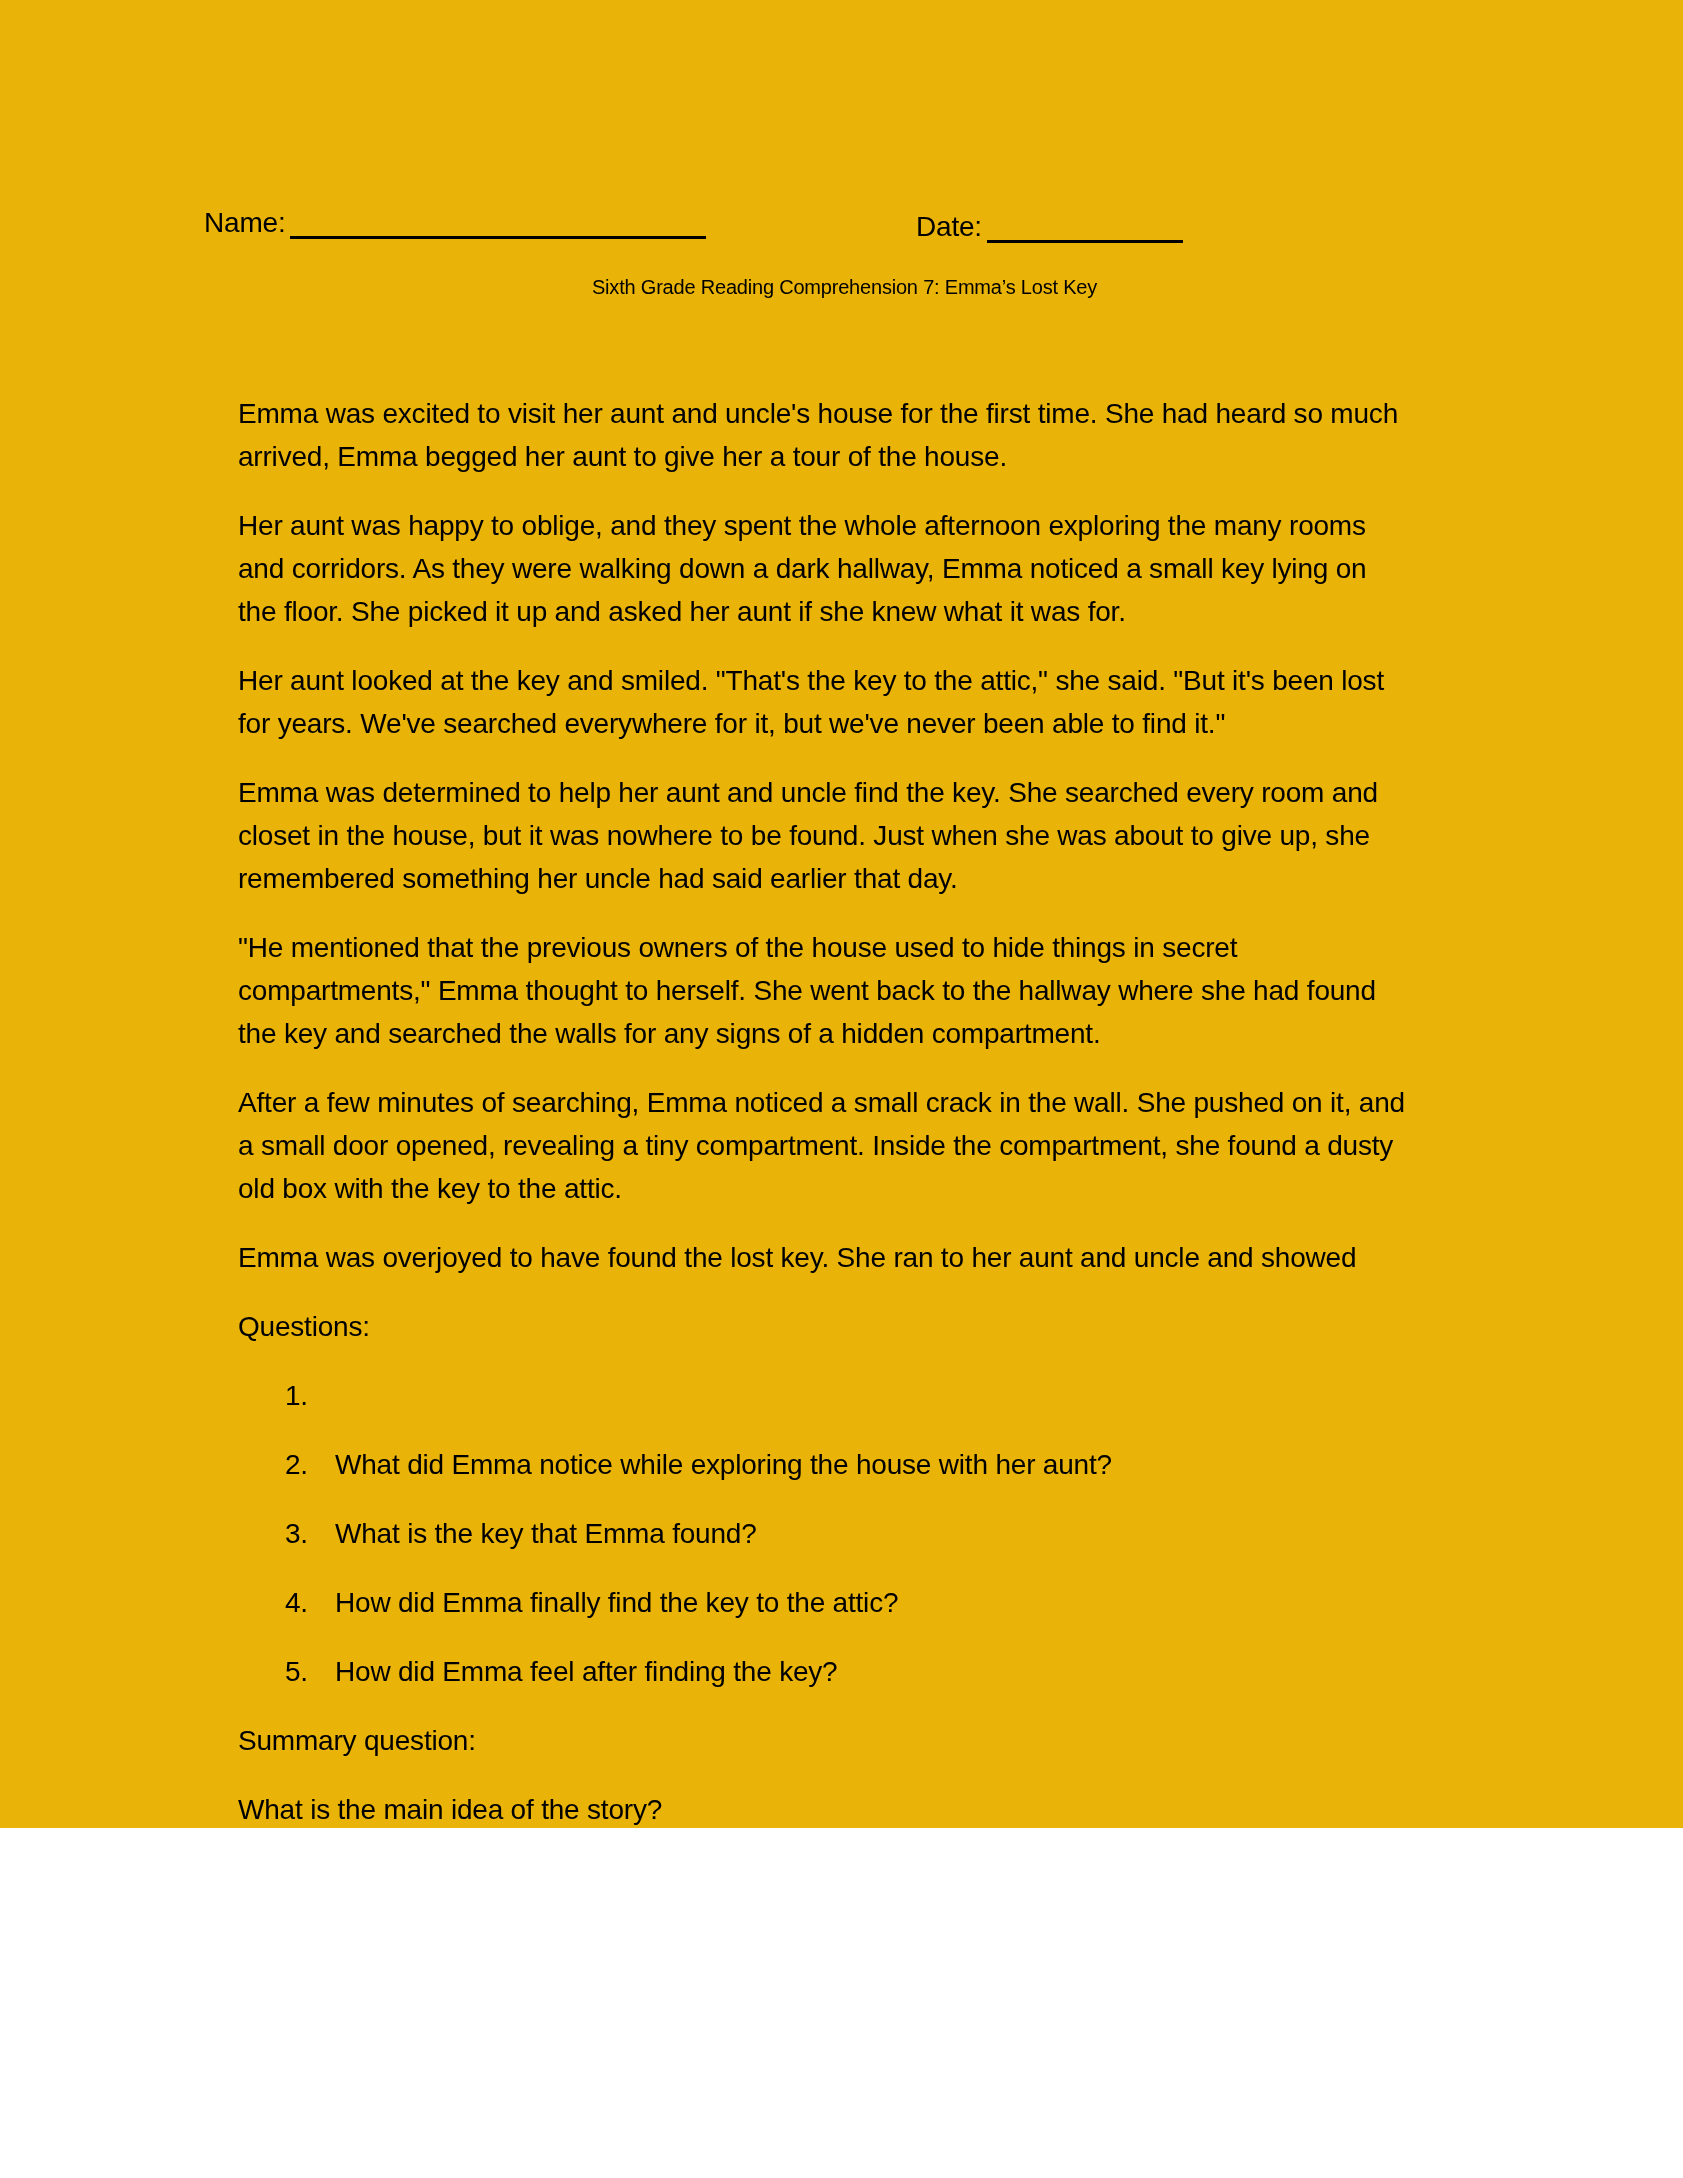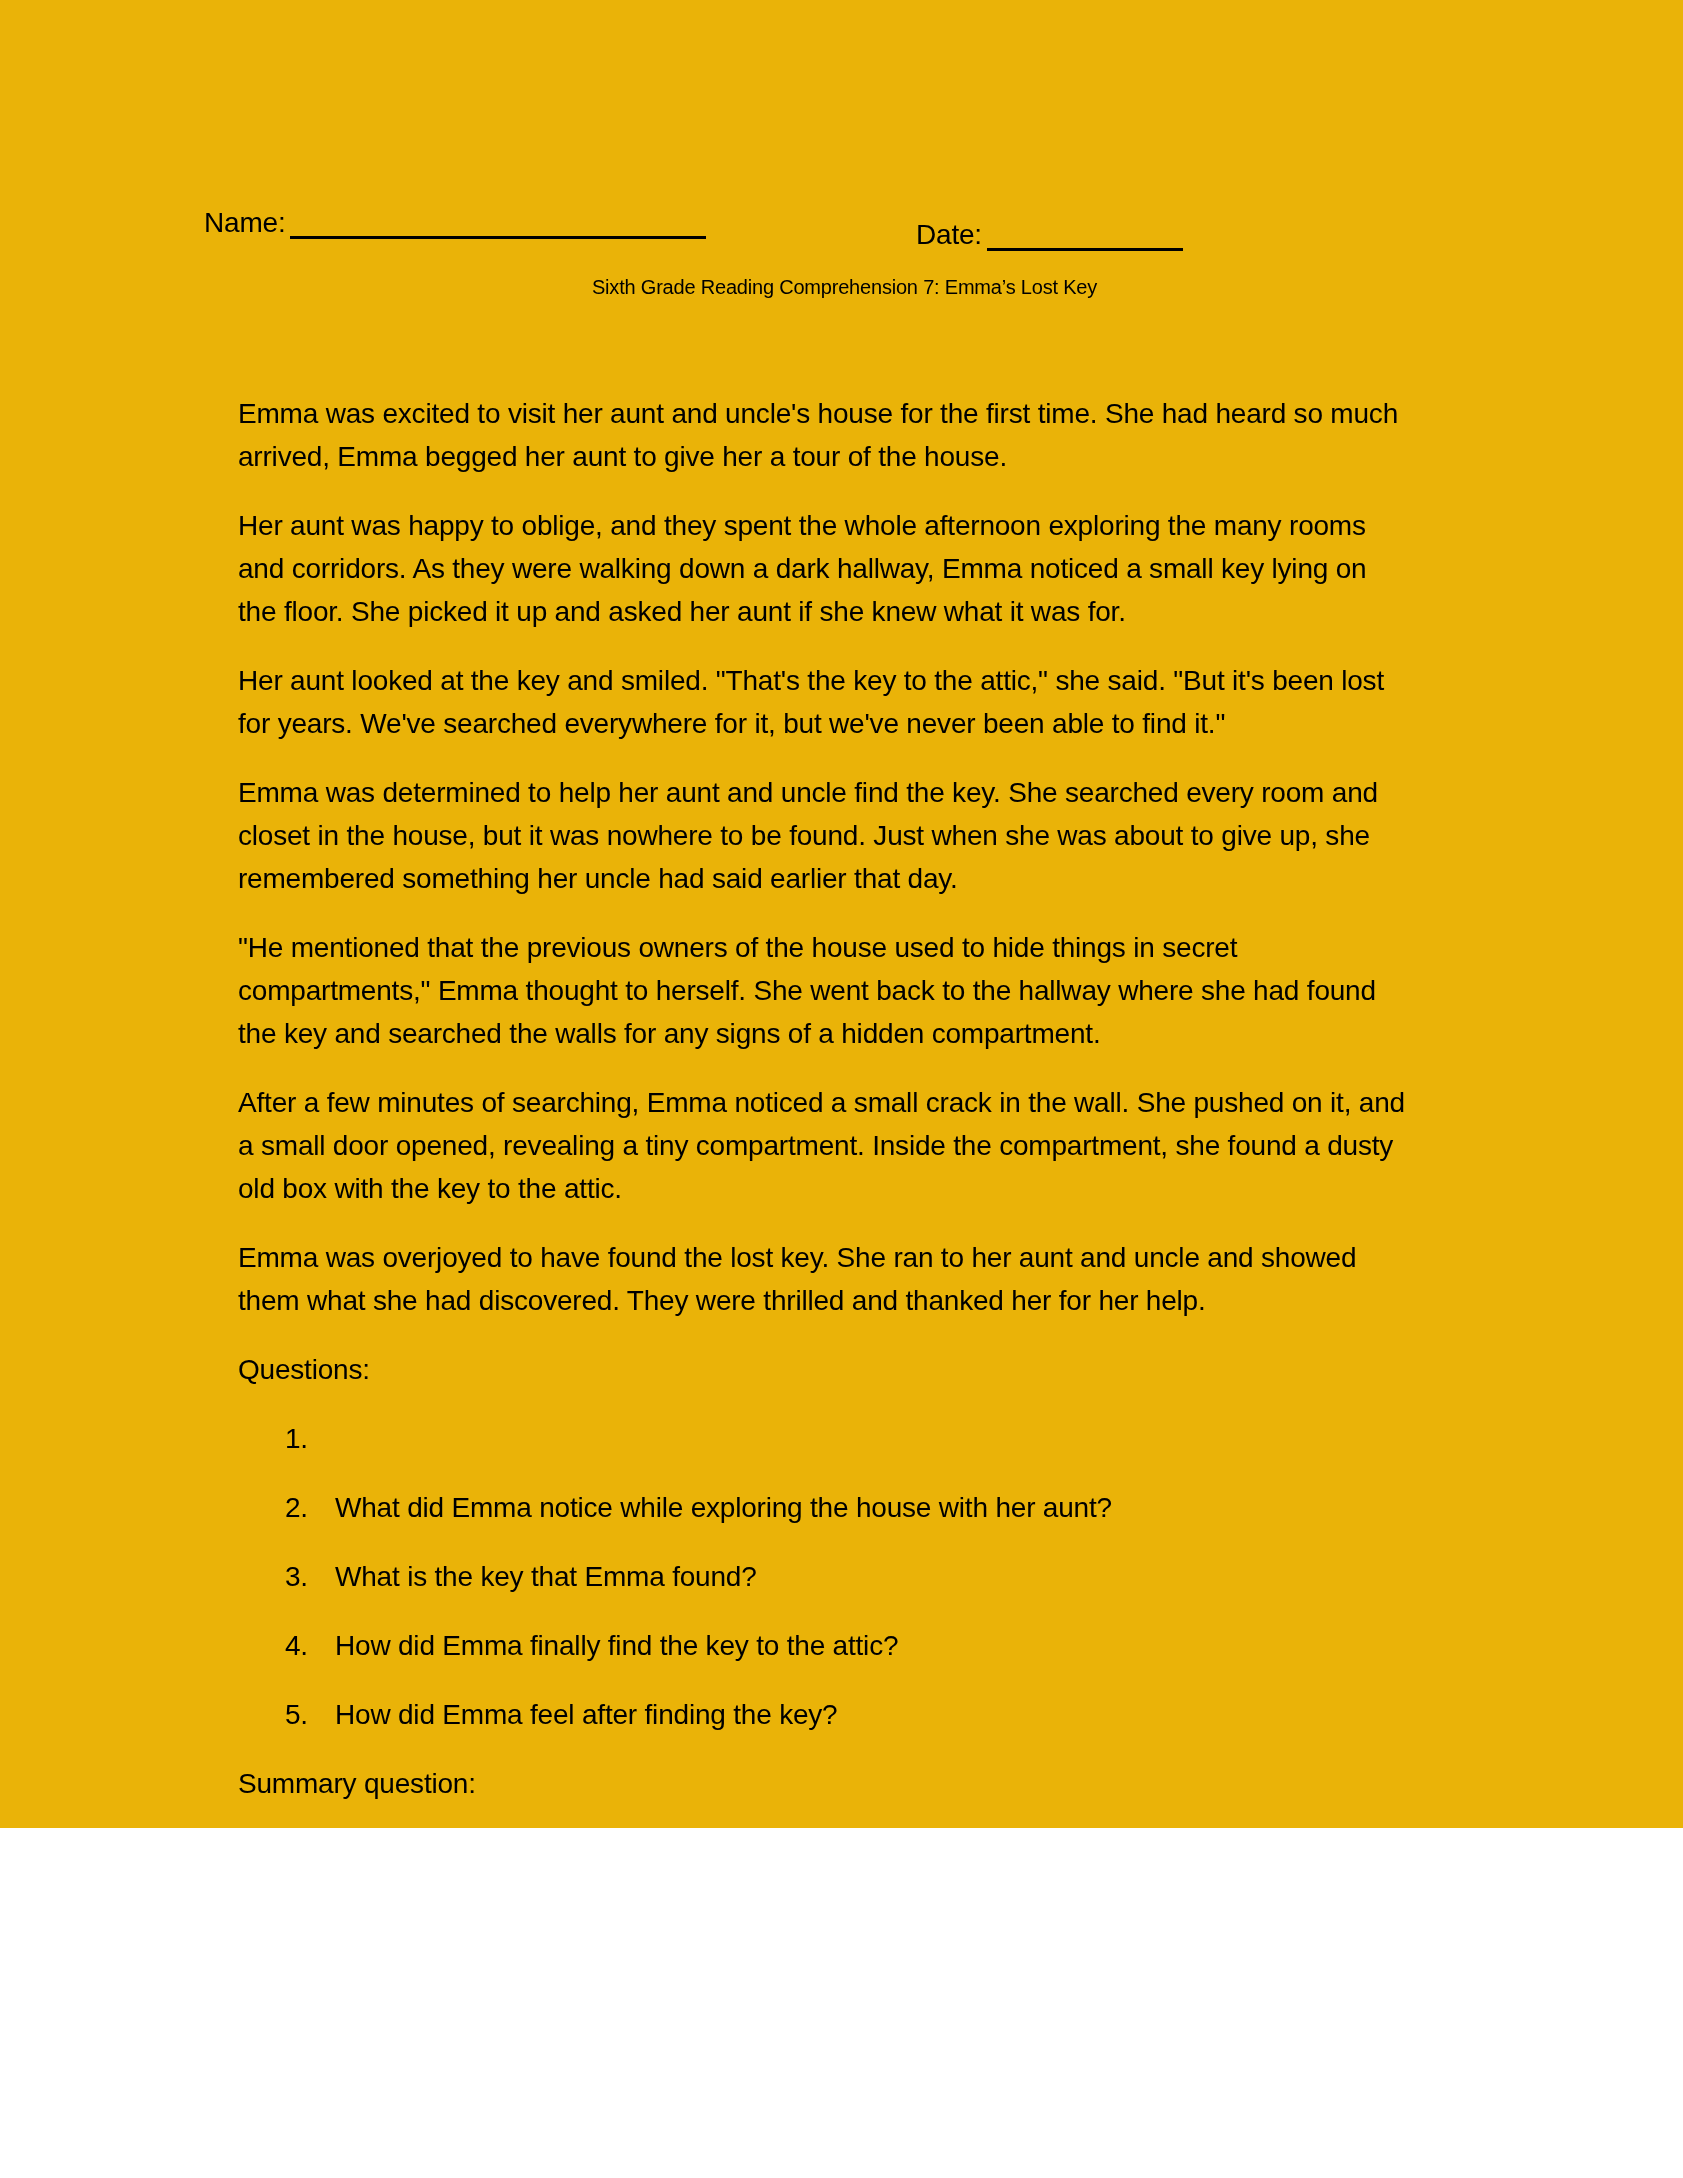--- a/index.html
+++ b/index.html
@@ -18,21 +18,21 @@
   }
   .header-row {
     position: absolute;
     top: 206px;
     left: 0;
     width: 1683px;
     height: 50px;
     font-size: 28px;
   }
   .name-field { position: absolute; left: 204px; top: 0; white-space: nowrap; }
-  .date-field { position: absolute; left: 916px; top: 12px; white-space: nowrap; }
+  .date-field { position: absolute; left: 916px; top: 4px; white-space: nowrap; }
   .field-label { letter-spacing: -0.2px; }
   .blank-line {
     display: inline-block;
     height: 30px;
     border-bottom: 3px solid #000;
     vertical-align: -7px;
     margin-left: 5px;
   }
   .name-blank { width: 416px; }
   .date-blank { width: 196px; }
@@ -119,21 +119,20 @@
     </p>
 
     <p class="para">
       <span class="story-line">After a few minutes of searching, Emma noticed a small crack in the wall. She pushed on it, and</span>
       <span class="story-line">a small door opened, revealing a tiny compartment. Inside the compartment, she found a dusty</span>
       <span class="story-line">old box with the key to the attic.</span>
     </p>
 
     <p class="para">
       <span class="story-line">Emma was overjoyed to have found the lost key. She ran to her aunt and uncle and showed</span>
-      <span class="story-line">them what she had discovered. They were thrilled and thanked her for her help.</span>
     </p>
 
     <p class="para">Questions:</p>
 
     <div class="q-item">
       <span class="q-num">1.</span>
     </div>
     <div class="q-item">
       <span class="q-num">2.</span>
       <span class="q-text">What did Emma notice while exploring the house with her aunt?</span>

